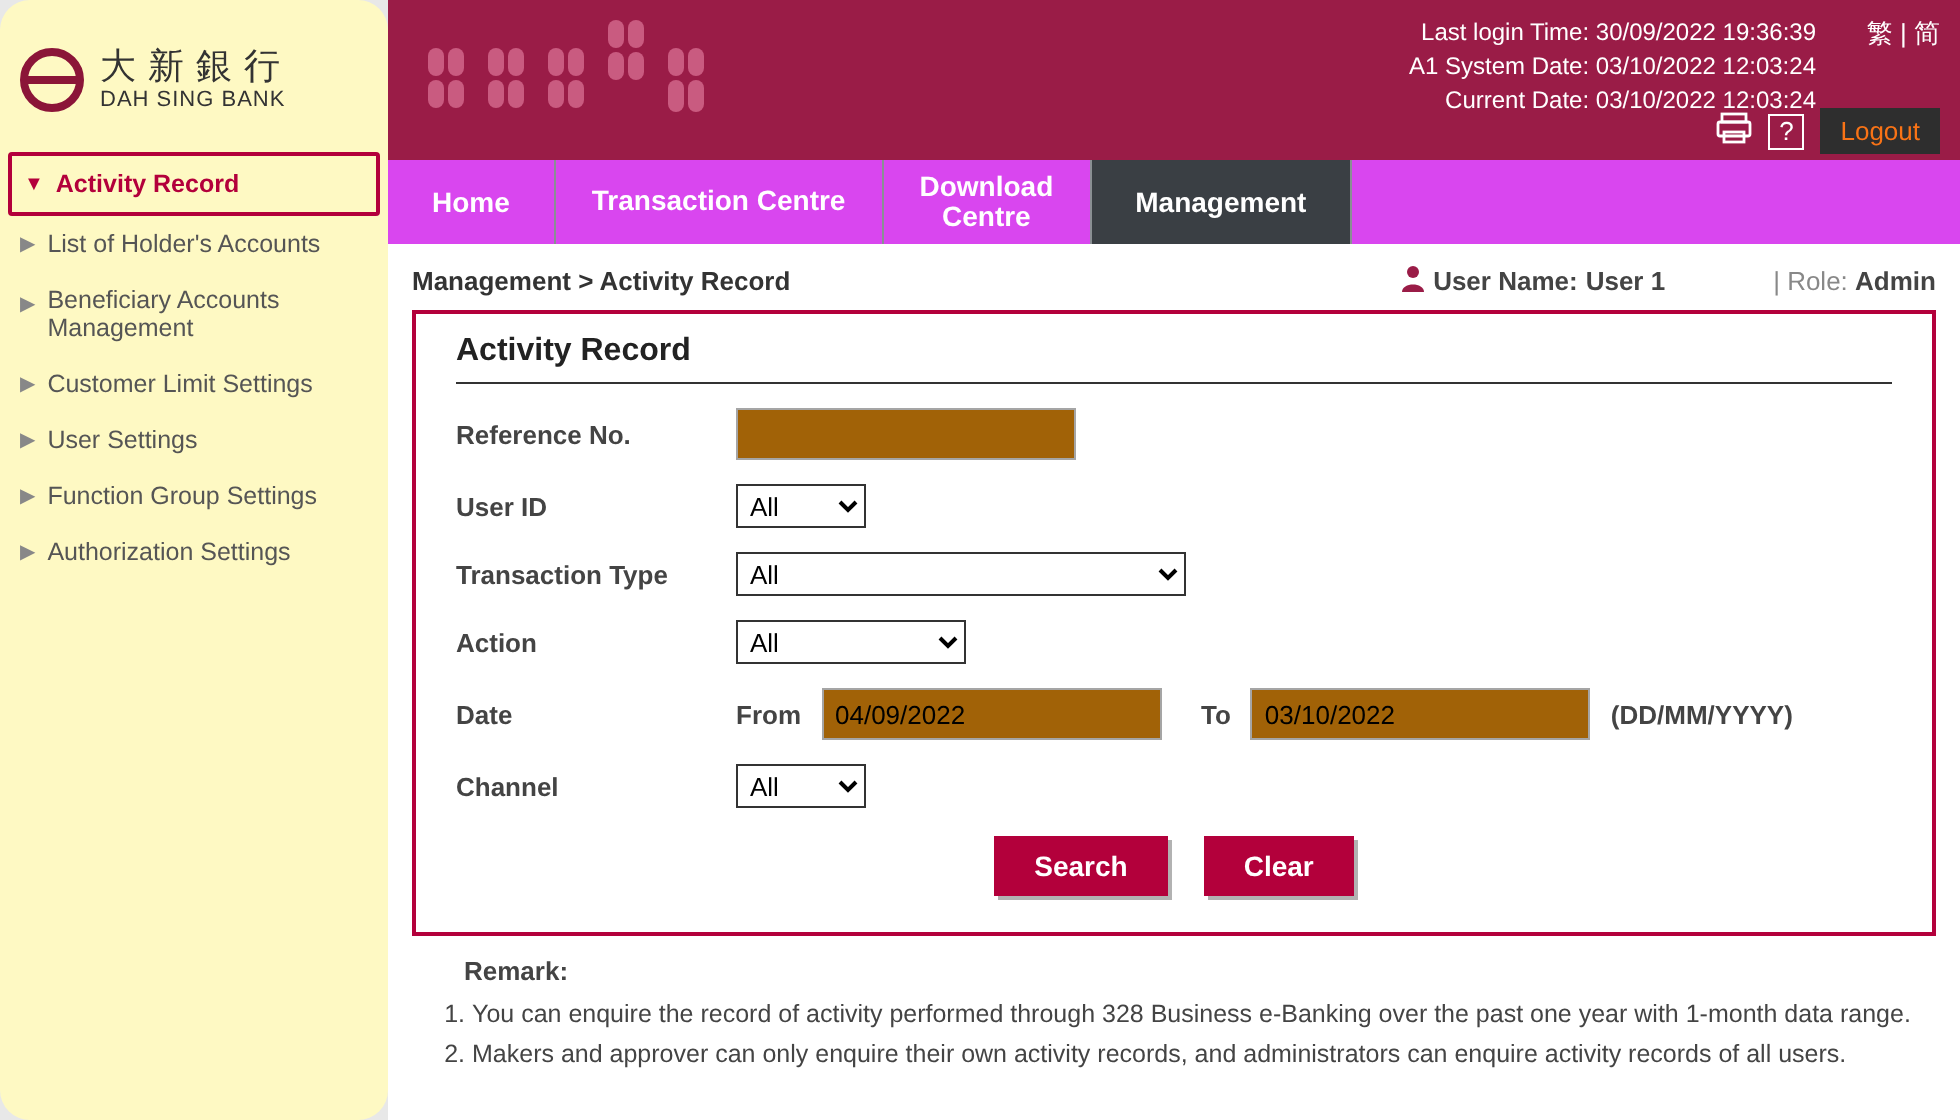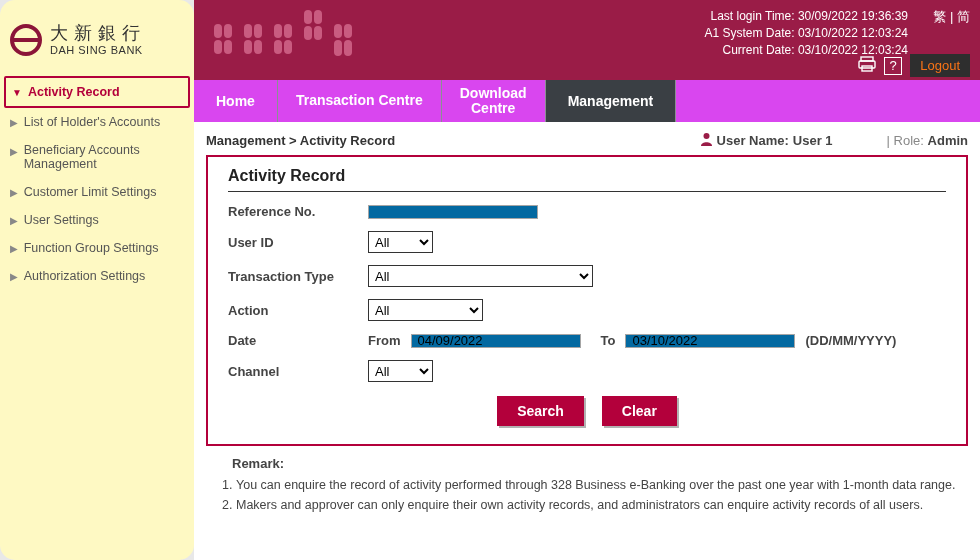--- a/index.html
+++ b/index.html
@@ -32,21 +32,21 @@
     .breadcrumb-row { display: flex; align-items: center; padding: 4px 0 6px 0; }
     .breadcrumb { font-weight: bold; font-size: 13px; color: #333; }
     .user-info { margin-left: auto; display: flex; align-items: center; gap: 4px; font-size: 13px; }
     .user-icon { color: #9a1c47; }
     .role { margin-left: 50px; color: #888; }
     .form-card { border: 2px solid #b3003b; padding: 10px 20px 18px 20px; }
     .card-title { font-weight: bold; font-size: 16px; color: #222; border-bottom: 1px solid #333; padding-bottom: 6px; margin-bottom: 12px; }
     .form-row { display: flex; align-items: center; margin-bottom: 12px; }
     .form-label { width: 140px; font-weight: bold; color: #444; font-size: 13px; }
     .form-controls { display: flex; align-items: center; gap: 10px; flex: 1; }
-    input[type="text"] { border: 1px solid #a5a5a5; height: 14px; padding: 2px 6px; font-size: 13px; background: #0369a1; }
+    input[type="text"] { border: 1px solid #a5a5a5; height: 26px; padding: 2px 6px; font-size: 13px; background: #a16207; }
     select { border: 1px solid #333; height: 22px; padding: 1px 2px; font-size: 13px; background: #fff; }
     .date-input { width: 170px; }
     .ref-input { width: 170px; }
     .sel-sm { width: 65px; }
     .sel-md { width: 115px; }
     .sel-lg { width: 225px; }
     .date-sub { font-weight: bold; font-size: 13px; }
     .hint { font-weight: bold; font-size: 13px; }
     .btn-row { display: flex; justify-content: center; gap: 18px; margin-top: 14px; }
     .btn { background: #b3003b; color: #fff; border: none; padding: 7px 20px; font-size: 14px; font-weight: bold; cursor: pointer; box-shadow: 2px 2px 0 rgba(0,0,0,0.3); }

